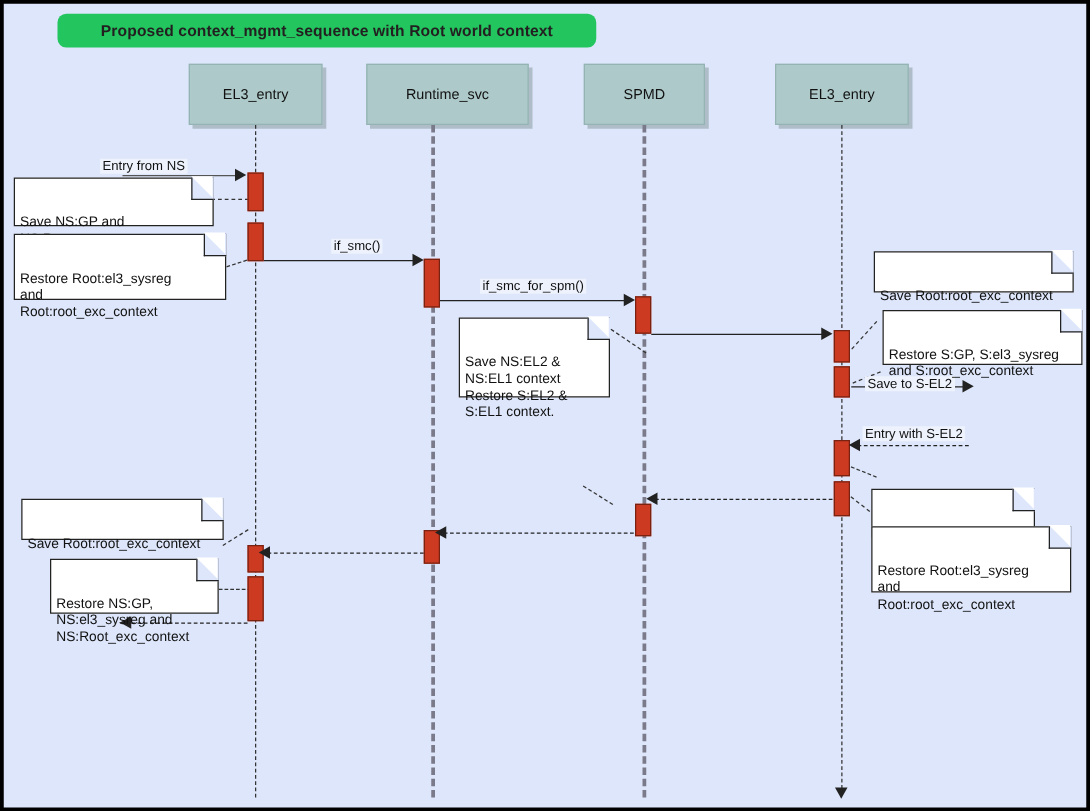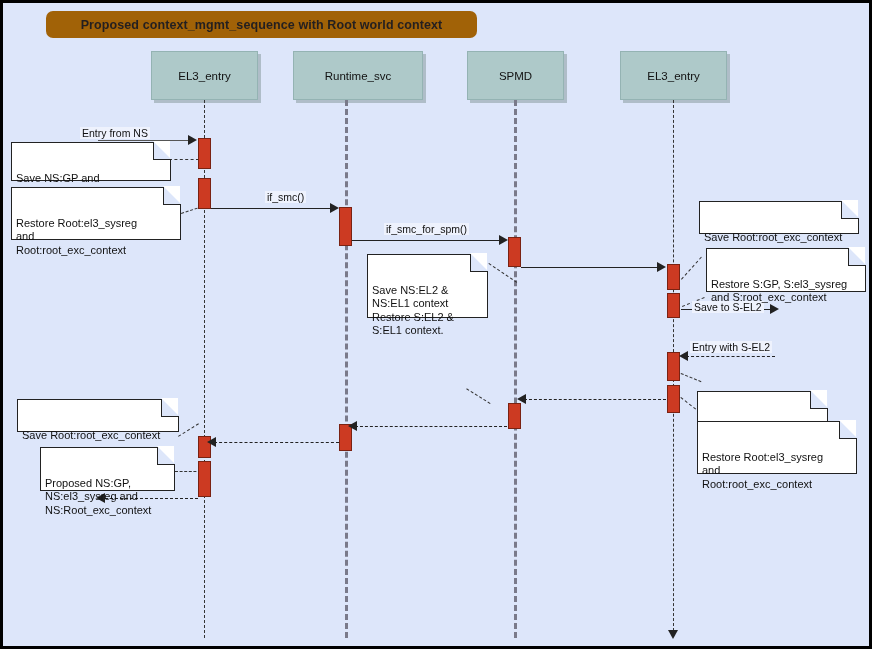--- a/index.html
+++ b/index.html
@@ -13,21 +13,21 @@
     border:3px solid #000;
     box-sizing:border-box;
     overflow:hidden;
   }
 
   
   .title-banner{
     position:absolute;
     left:43px;top:8px;
     width:431px;height:27px;
-    background:#a16207;
+    background:#22c55e;
     border-radius:7px;
     display:flex;align-items:center;justify-content:center;
     font-size:12.5px;font-weight:bold;color:#231f20;
     letter-spacing:0.1px;
   }
 
   
   .participant{
     position:absolute;
     background:#aec9c9;
@@ -275,18 +275,18 @@
   </div>
 
 
   <div class="note" style="left:14px;top:396px;width:162px;height:33px;">
     <span class="fold"></span>
     <span>Save Root:root_exc_context</span>
   </div>
 
   <div class="note" style="left:37px;top:444px;width:135px;height:44px;">
     <span class="fold"></span>
-    <span>Proposed NS:GP,
+    <span>Restore NS:GP,
 NS:el3_sysreg and
 NS:Root_exc_context</span>
   </div>
 
 </div>
 
 </body></html>

